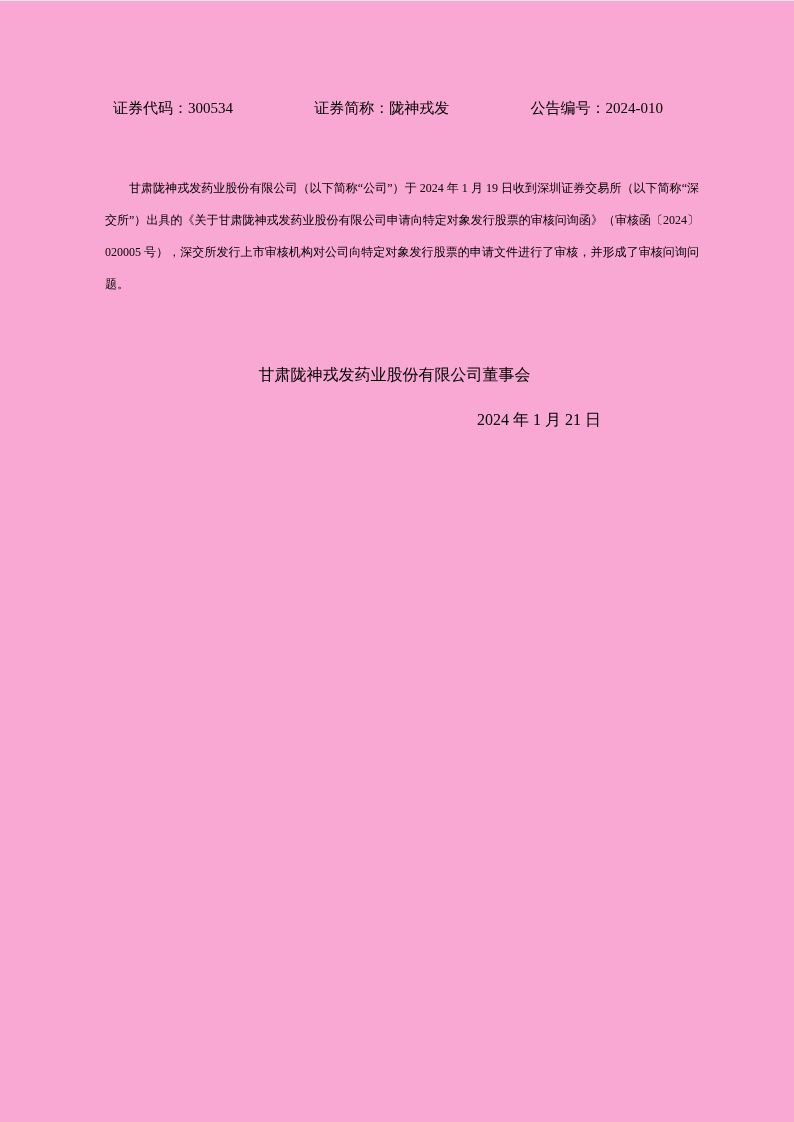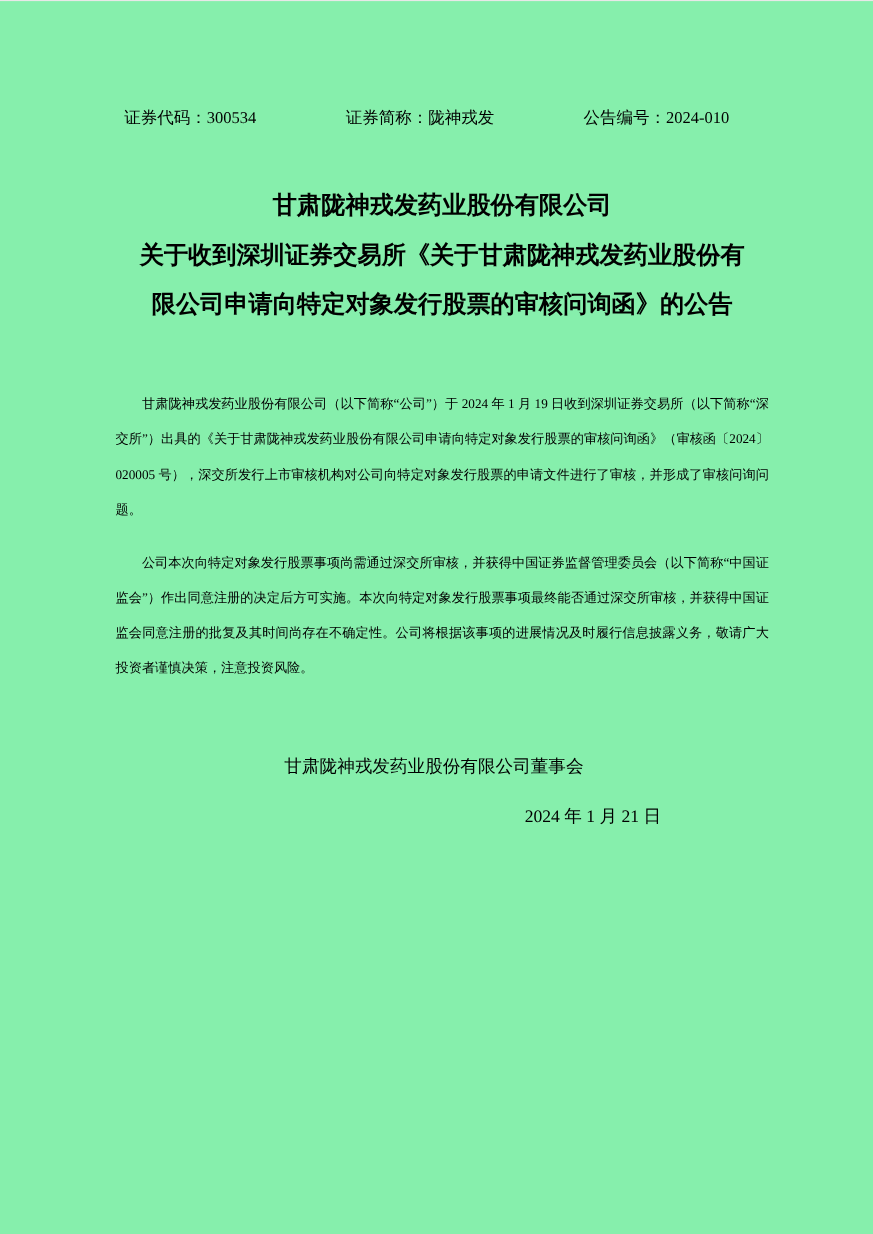--- a/index.html
+++ b/index.html
@@ -2,21 +2,21 @@
 <html><head>
 <meta charset="utf-8">
 <style>
   * { margin: 0; padding: 0; box-sizing: border-box; }
   html, body { background: #888; }
   body { display: flex; justify-content: center; }
   .page {
     position: relative;
     width: 794px;
     height: 1122px;
-    background: #86efac;
+    background: #f9a8d4;
     color: #000000;
     font-family: "Liberation Serif", "DejaVu Serif", serif;
     padding: 95px 95px 0 105px;
     overflow: hidden;
     border-top: 1px solid #e8e8e8;
   }
   .header-row {
     display: flex;
     justify-content: space-between;
     font-size: 15px;
@@ -69,30 +69,24 @@
 <body>
 
 <div class="page">
 
   <div class="header-row">
     <span>证券代码：300534</span>
     <span>证券简称：陇神戎发</span>
     <span>公告编号：2024-010</span>
   </div>
 
-  <div class="title-block">
-    <div class="title-line">甘肃陇神戎发药业股份有限公司</div>
-    <div class="title-line">关于收到深圳证券交易所《关于甘肃陇神戎发药业股份有</div>
-    <div class="title-line">限公司申请向特定对象发行股票的审核问询函》的公告</div>
-  </div>
 
 
   <div class="body-block">
     <p class="body-para">甘肃陇神戎发药业股份有限公司（以下简称“公司”）于 2024 年 1 月 19 日收到深圳证券交易所（以下简称“深交所”）出具的《关于甘肃陇神戎发药业股份有限公司申请向特定对象发行股票的审核问询函》（审核函〔2024〕020005 号），深交所发行上市审核机构对公司向特定对象发行股票的申请文件进行了审核，并形成了审核问询问题。</p>
-    <p class="body-para">公司本次向特定对象发行股票事项尚需通过深交所审核，并获得中国证券监督管理委员会（以下简称“中国证监会”）作出同意注册的决定后方可实施。本次向特定对象发行股票事项最终能否通过深交所审核，并获得中国证监会同意注册的批复及其时间尚存在不确定性。公司将根据该事项的进展情况及时履行信息披露义务，敬请广大投资者谨慎决策，注意投资风险。</p>
   </div>
 
   <div class="signature-block">
     <div class="sig-company">甘肃陇神戎发药业股份有限公司董事会</div>
     <div class="sig-date">2024 年 1 月 21 日</div>
   </div>
 
 </div>
 
 </body></html>

